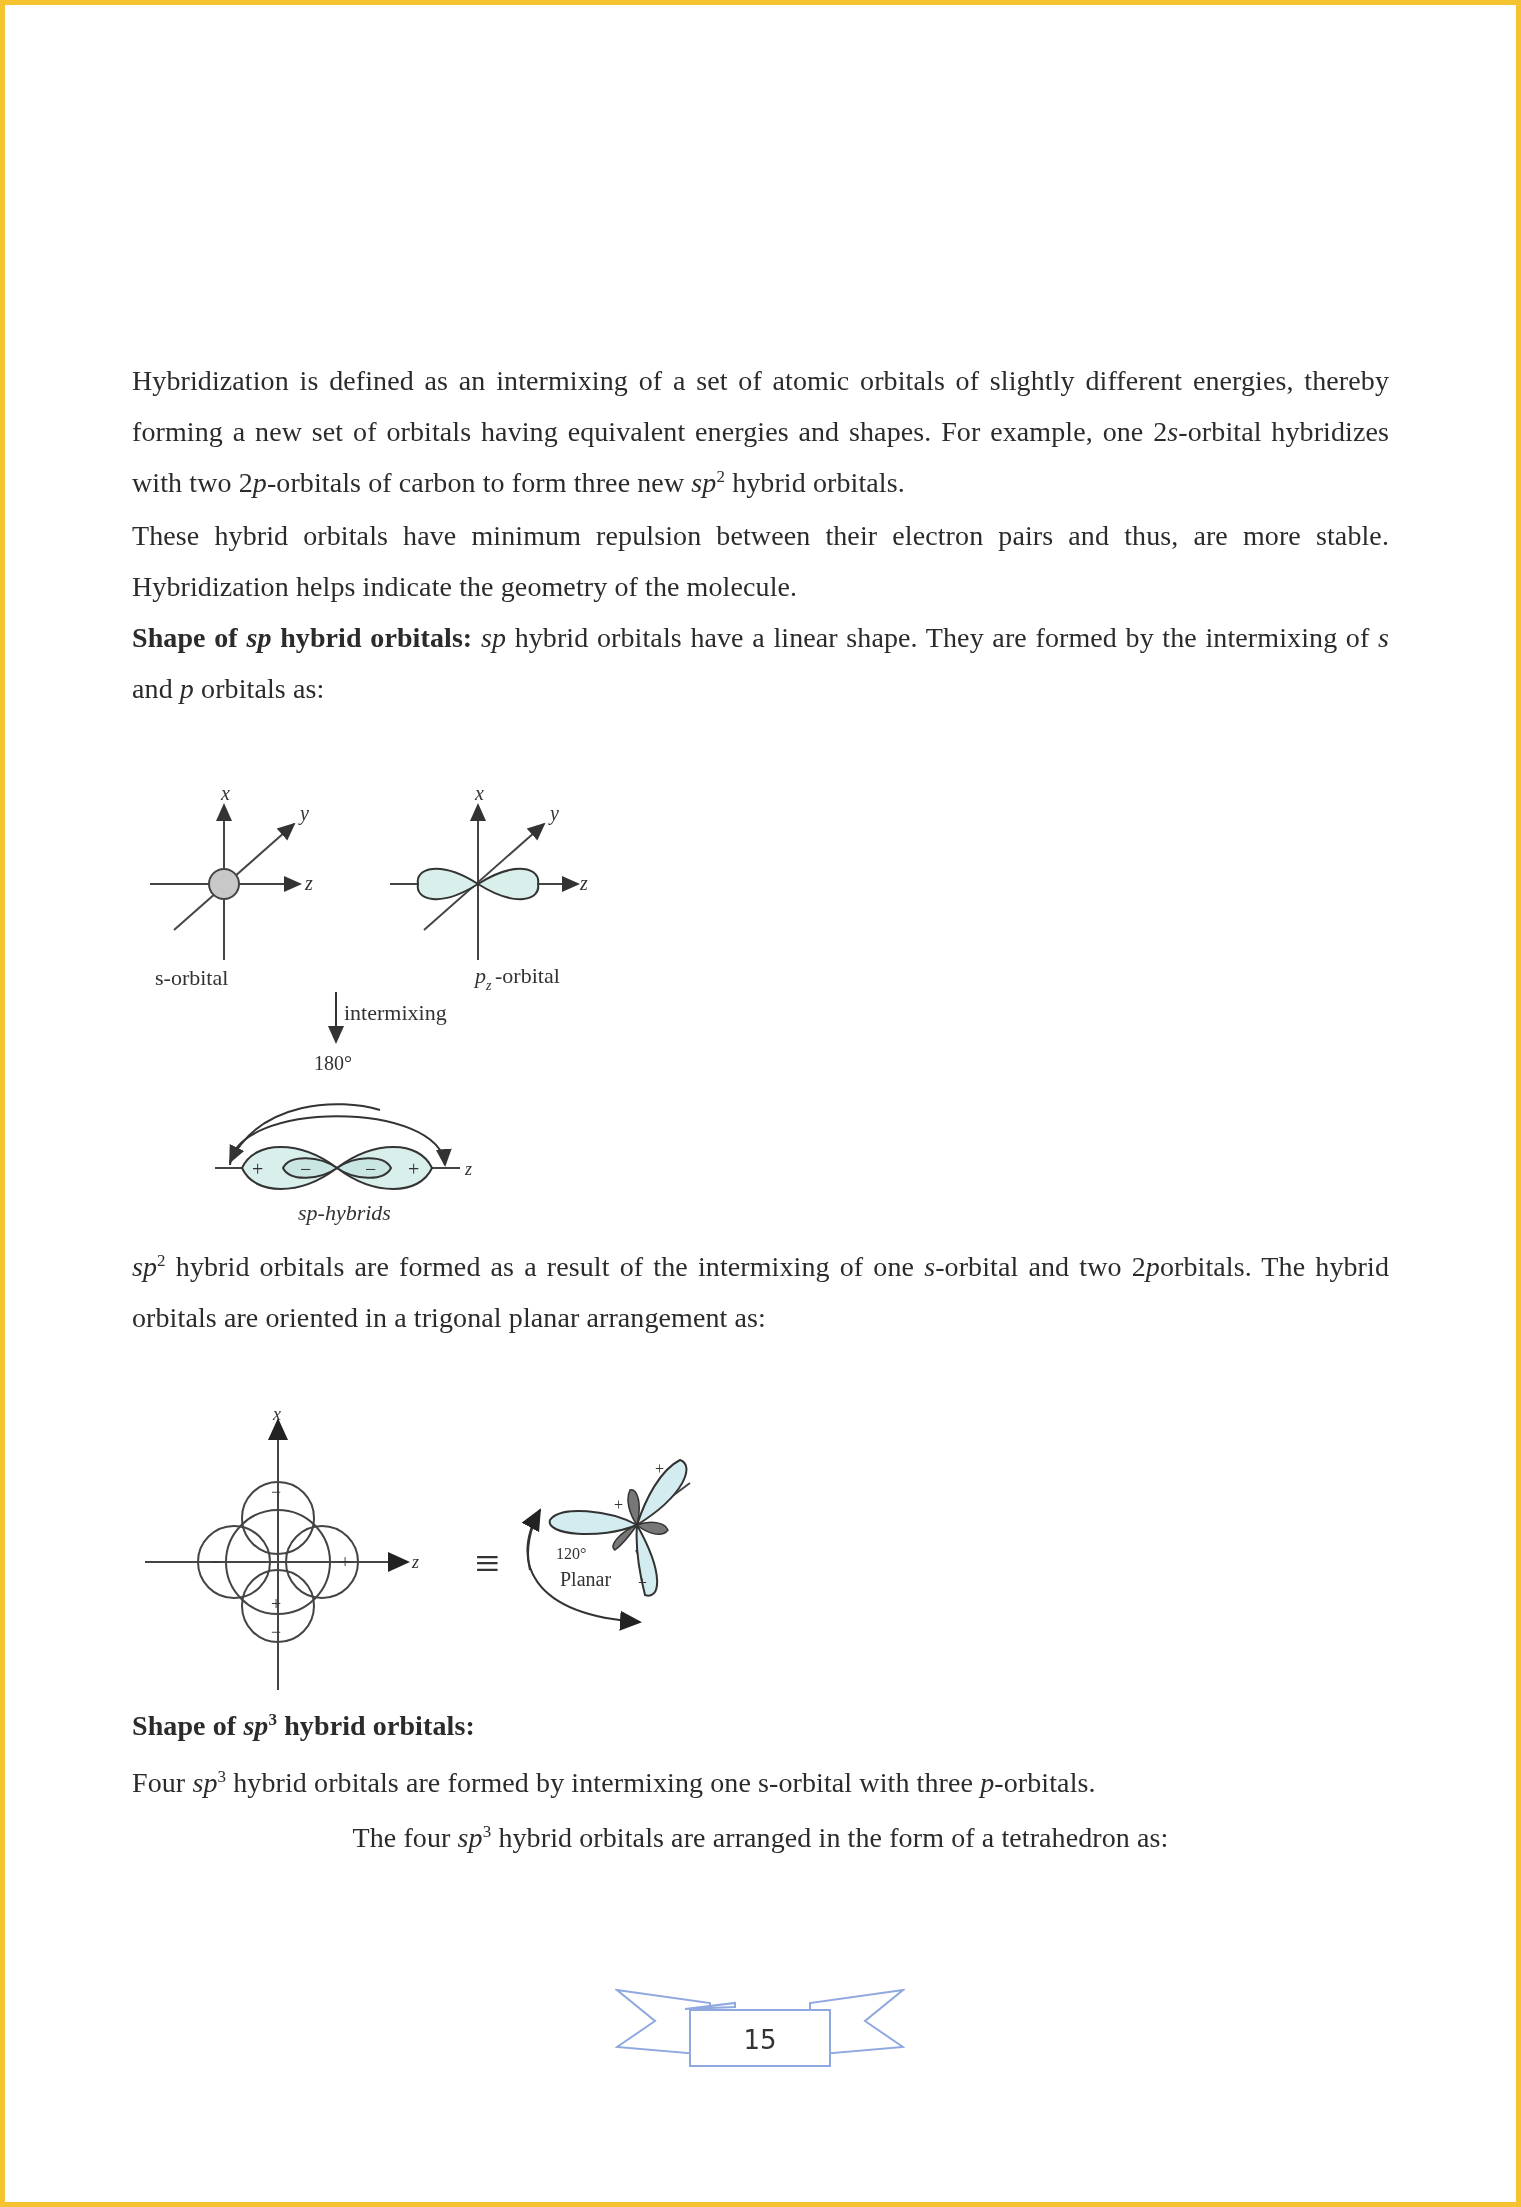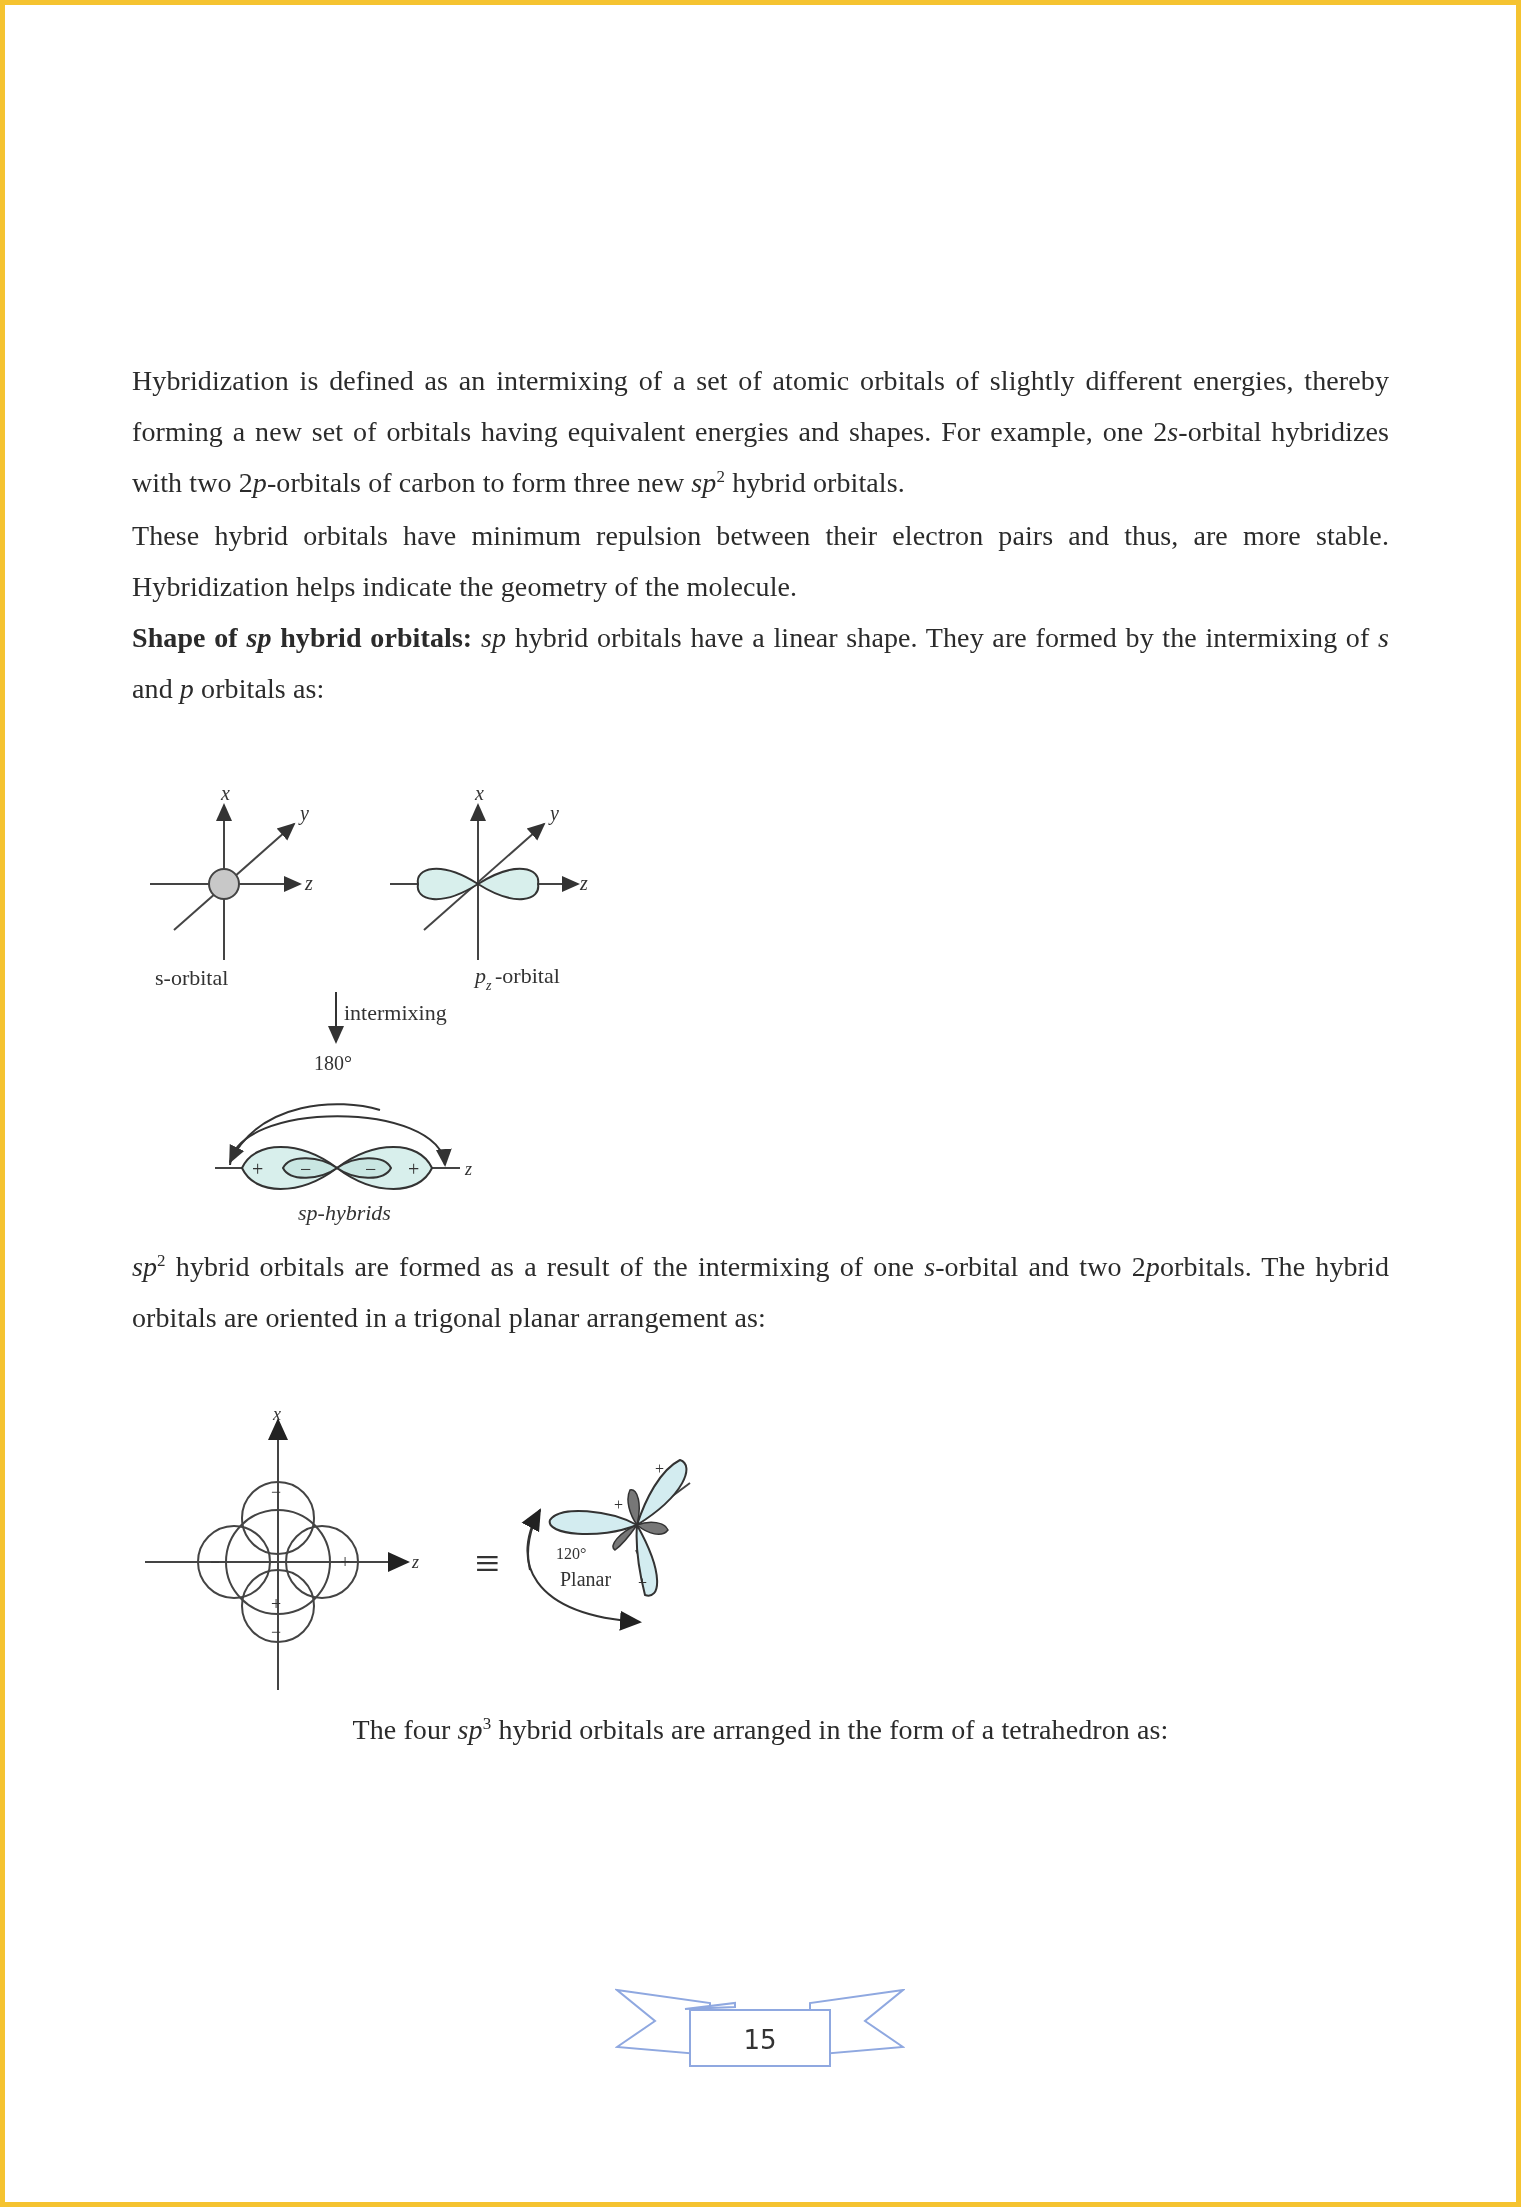--- a/index.html
+++ b/index.html
@@ -124,20 +124,22 @@
     <path d="M390,160 C385,140 390,118 400,100" fill="none" stroke="#333" stroke-width="2" marker-end="url(#arr2)"></path>
     <text x="474" y="100" font-size="16">+</text>
     <text x="515" y="64" font-size="16">+</text>
     <text x="498" y="178" font-size="16">+</text>
     <text x="478" y="165" font-size="16" transform="translate(-62,-16)">120°</text>
     <text x="420" y="176" font-size="20">Planar</text>
   </g>
 </svg>
 
 <div class="content" style="top:1700px;">
+  <p class="heading"><span>Shape of </span><i>sp</i><sup>3</sup><span> hybrid orbitals:</span></p>
+  <p style="margin-top:6px;text-align:left;"><span>Four </span><i>sp</i><sup>3</sup><span> hybrid orbitals are formed by intermixing one s-orbital with three </span><i>p</i><span>-orbitals.</span></p>
   <p style="margin-top:4px;text-align:center;"><span>The four </span><i>sp</i><sup>3</sup><span> hybrid orbitals are arranged in the form of a tetrahedron as:</span></p>
 </div>
 
 <svg class="footer-ribbon" viewBox="0 0 290 82" width="290" height="82">
   <g fill="#ffffff" stroke="#8fa8e0" stroke-width="2">
     <path d="M2,5 L95,18 L95,70 L2,62 L40,36 Z"></path>
     <path d="M288,5 L195,18 L195,70 L288,62 L250,36 Z"></path>
     <path d="M70,24 L120,22 L120,18 L70,24 Z"></path>
     <rect x="75" y="25" width="140" height="56"></rect>
   </g>

